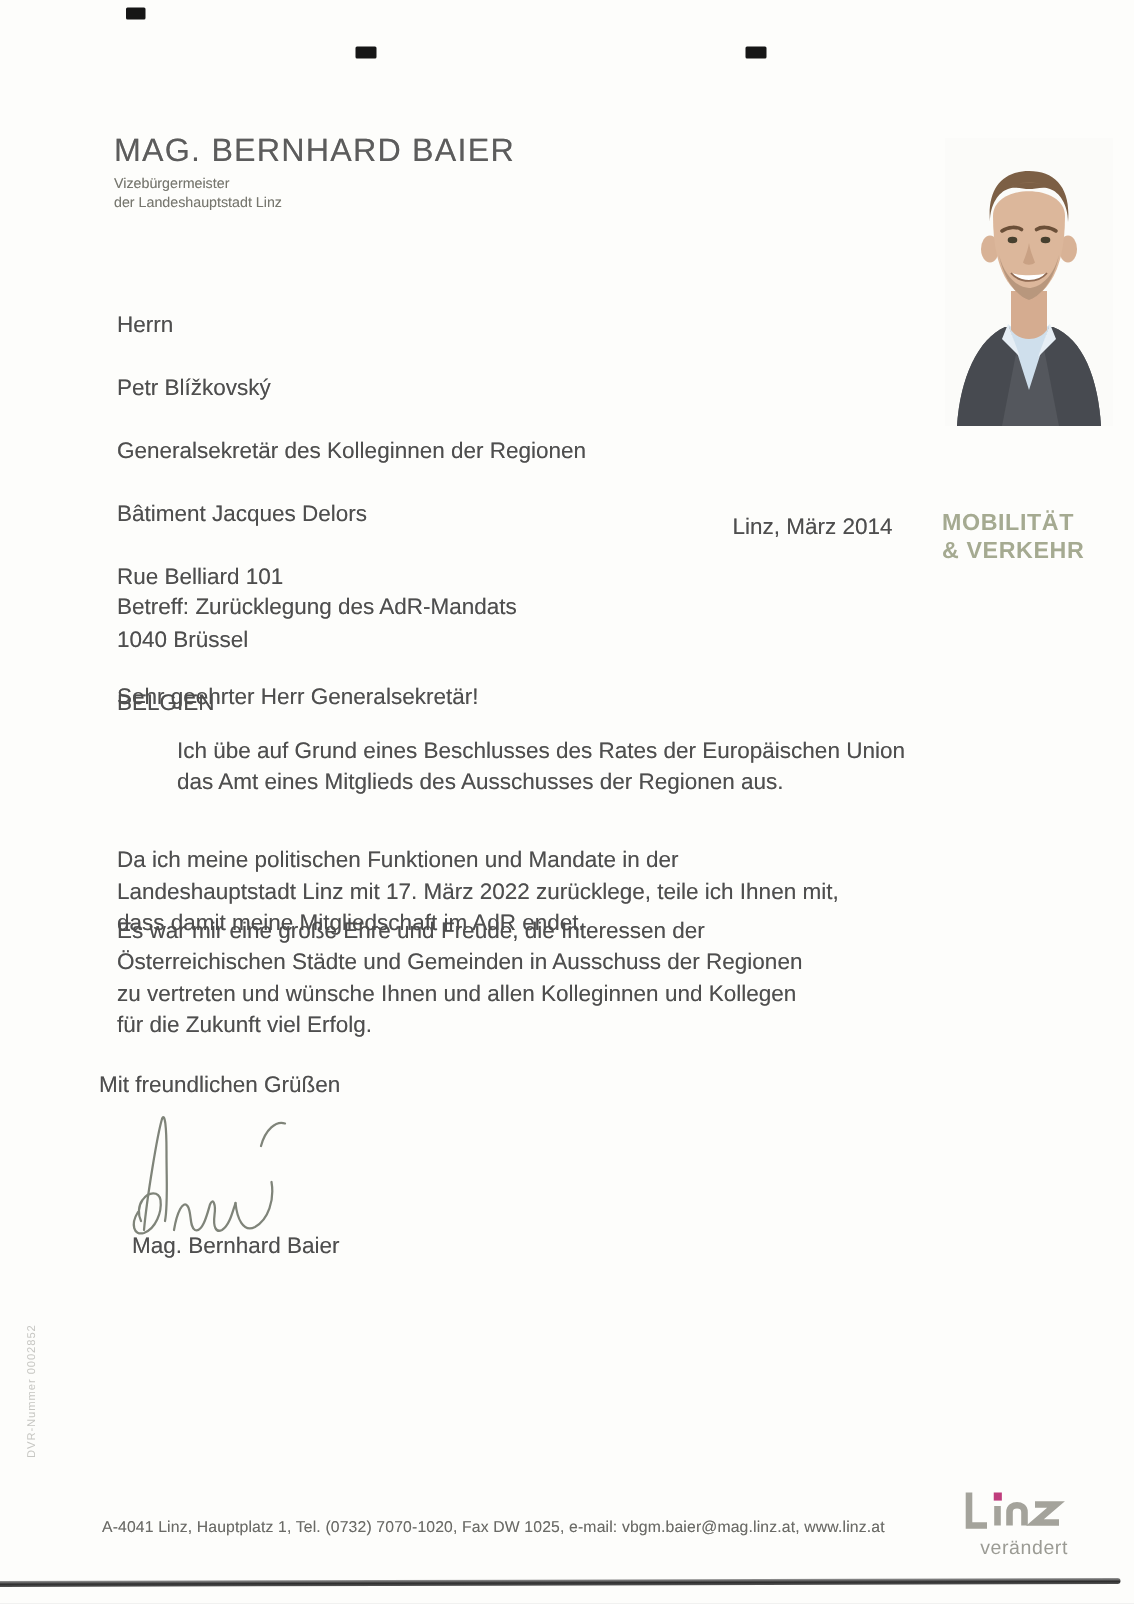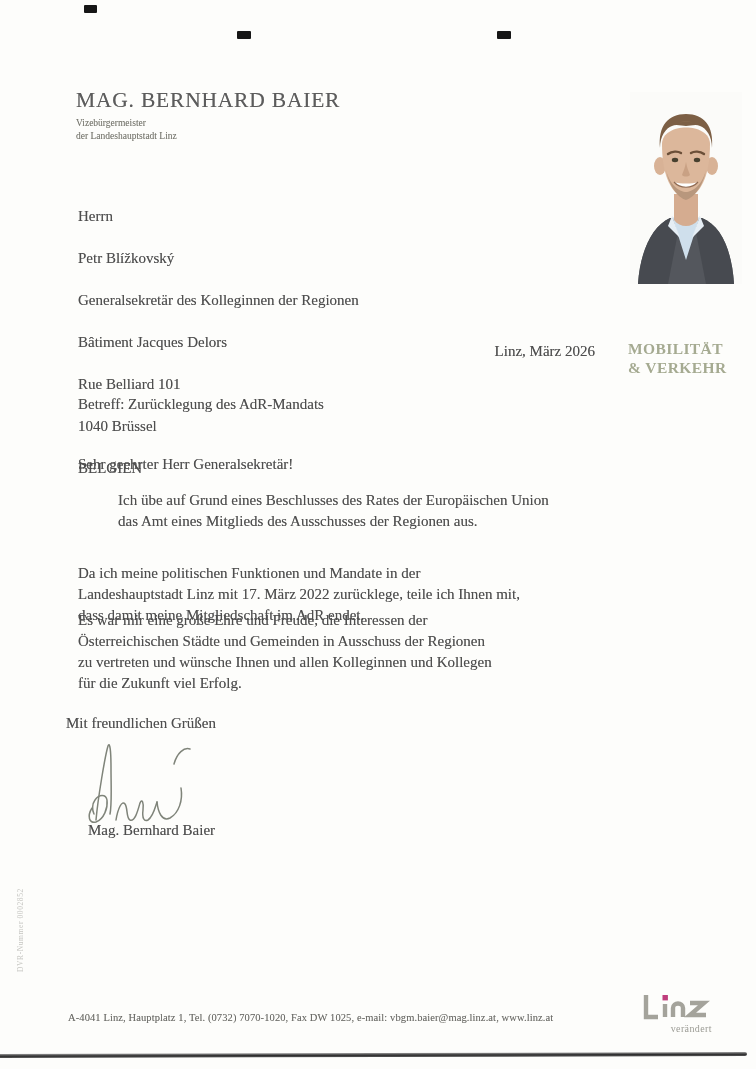--- a/index.html
+++ b/index.html
@@ -1,19 +1,19 @@
 <!DOCTYPE html>
 <html><head>
 <meta charset="utf-8">
 <style>
   html,body{margin:0;padding:0;background:#e8e8e8;}
   .page{
     position:relative;width:756px;height:1069px;margin:0 auto;
     background:#fdfdfb;overflow:hidden;
-    font-family:Liberation Serif, serif;
+    font-family:Liberation Sans, sans-serif;
     color:#4e4e4e;
   }
   .abs{position:absolute;}
   
   .scan-mark{position:absolute;background:#161616;border-radius:1px;}
   .scan-edge-bottom{
     position:absolute;left:0;top:1053px;width:747px;height:4px;
     background:linear-gradient(#9a9a9a 0%,#2e2e2e 55%,#555 100%);
     transform:rotate(-0.15deg);border-radius:0 2px 2px 0;
   }
@@ -38,21 +38,21 @@
   
   .sig{position:absolute;left:80px;top:740px;width:120px;height:84px;}
   
   .vtext{
     position:absolute;left:16px;top:852px;height:120px;
     writing-mode:vertical-rl;transform:rotate(180deg);
     font-size:7.5px;color:#c6c6c2;letter-spacing:0.6px;
   }
   
   .footer-contact{font-size:10.5px;color:#6a6a66;letter-spacing:0.1px;text-shadow:0 0 0.3px rgba(110,110,105,.4);}
-  .logo-tag{font-size:10px;color:#9b9b94;letter-spacing:0.4px;}
+  .logo-tag{font-size:13px;color:#9b9b94;letter-spacing:0.4px;}
 </style>
 </head>
 <body>
 
 <div class="page">
 
   <div class="scan-mark" style="left:84px;top:5px;width:13px;height:8px;"></div>
   <div class="scan-mark" style="left:237px;top:31px;width:14px;height:8px;"></div>
   <div class="scan-mark" style="left:497px;top:31px;width:14px;height:8px;"></div>
 
@@ -104,21 +104,21 @@
   <div class="abs txt" style="left:78px;top:185px;">
     <div>Herrn</div>
     <div>Petr Blížkovský</div>
     <div>Generalsekretär des Kolleginnen der Regionen</div>
     <div>Bâtiment Jacques Delors</div>
     <div>Rue Belliard 101</div>
     <div>1040 Brüssel</div>
     <div>BELGIEN</div>
   </div>
 
-  <div class="abs dateline" style="left:450px;top:343px;width:145px;text-align:right;">Linz, März 2026</div>
+  <div class="abs dateline" style="left:450px;top:343px;width:145px;text-align:right;">Linz, März 2014</div>
 
   <div class="abs txt" style="left:78px;top:394px;">Betreff: Zurücklegung des AdR-Mandats</div>
 
   <div class="abs dept" style="left:628px;top:339px;color:#a5aa91;">MOBILITÄT
 &amp; VERKEHR</div>
 
   <div class="abs txt" style="left:78px;top:454px;">Sehr geehrter Herr Generalsekretär!</div>
 
   <div class="abs txt" style="left:78px;top:490px;width:560px;margin-left:40px;">Ich übe auf Grund eines Beschlusses des Rates der Europäischen Union
 das Amt eines Mitglieds des Ausschusses der Regionen aus.</div>

